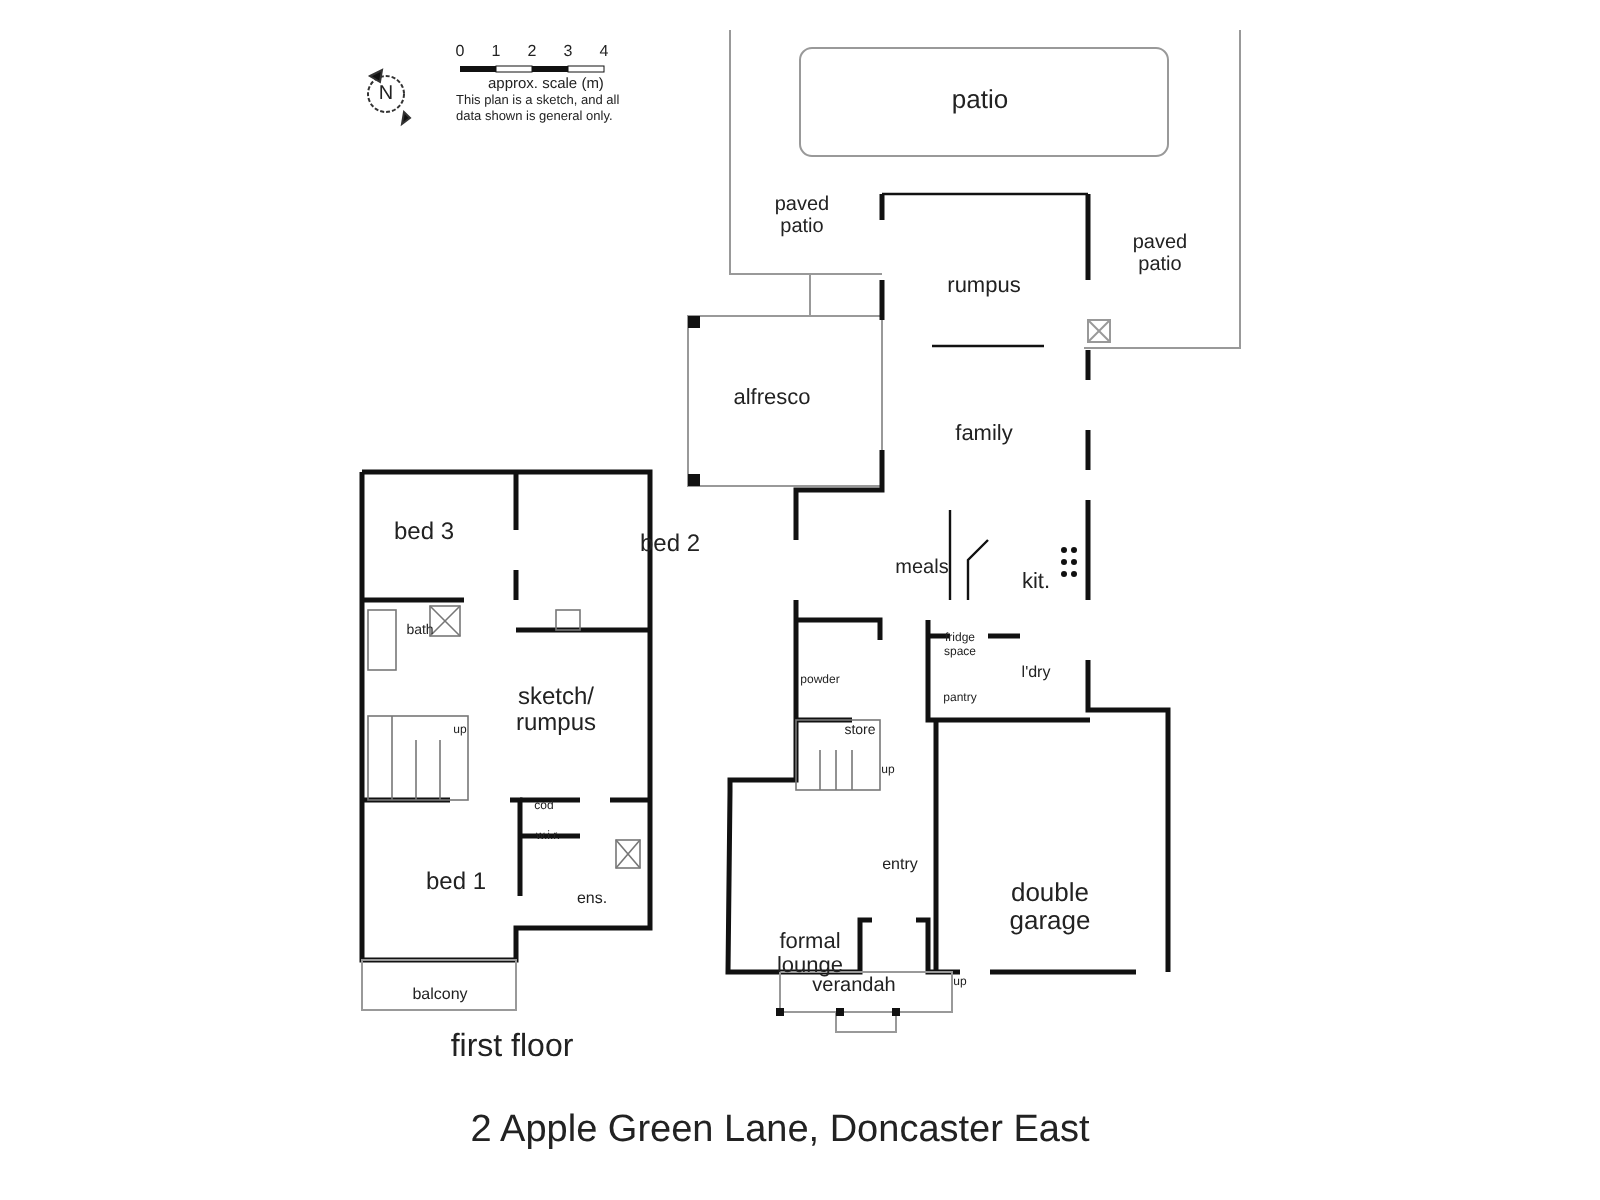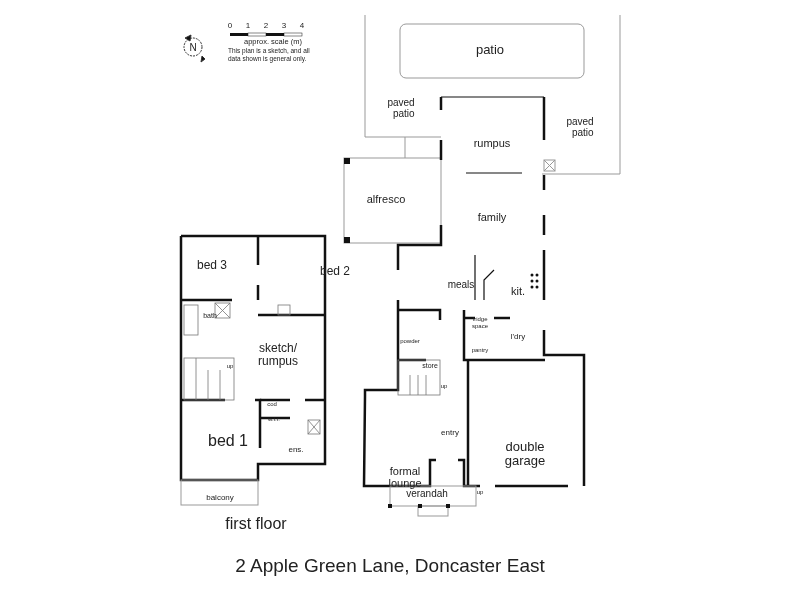--- a/index.html
+++ b/index.html
@@ -1,20 +1,20 @@
 <!DOCTYPE html>
 <html><head>
 <meta charset="utf-8">
 <style>
   html,body{margin:0;padding:0;background:#fff;}
   body{width:800px;height:600px;position:relative;overflow:hidden;font-family:"Liberation Sans",sans-serif;color:#222;}
   svg{position:absolute;left:0;top:0;}
   .lbl{position:absolute;white-space:nowrap;transform:translate(-50%,-50%);text-align:center;line-height:1.1;}
   .big{font-size:13px;}
-  .med{font-size:10px;text-align:right;}
+  .med{font-size:10px;}
   .sm{font-size:6px;}
   .title{font-size:19px;color:#222;}
   .scale-num{position:absolute;font-size:8px;transform:translateX(-50%);}
   .note{position:absolute;font-size:6.5px;line-height:1.15;}
 </style>
 </head>
 <body>
 
 <svg width="800" height="600" viewBox="0 0 800 600">
 
@@ -161,21 +161,21 @@
 <div class="lbl sm" style="left:450px;top:433px;font-size:8px;">entry</div>
 <div class="lbl big" style="left:525px;top:420px;margin-top:34px;"><span>double</span><br><span>garage</span></div>
 <div class="lbl med" style="left:427px;top:493px;">verandah</div>
 <div class="lbl sm" style="left:444px;top:386px;">up</div>
 <div class="lbl sm" style="left:480px;top:492px;">up</div>
 
 <div class="lbl big" style="left:212px;top:266px;font-size:12px;">bed 3</div>
 <div class="lbl big" style="left:291px;top:272px;font-size:12px;margin-left:44px;">bed 2</div>
 <div class="lbl sm" style="left:210px;top:316px;font-size:7px;">bath</div>
 <div class="lbl big" style="left:278px;top:355px;font-size:12px;"><span>sketch/</span><br><span>rumpus</span></div>
-<div class="lbl big" style="left:217px;top:441px;font-size:16px;padding-left:22px;">bed 1</div>
+<div class="lbl big" style="left:217px;top:441px;font-size:12px;padding-left:22px;">bed 1</div>
 <div class="lbl sm" style="left:296px;top:450px;font-size:8px;">ens.</div>
 <div class="lbl sm" style="left:220px;top:498px;font-size:8px;">balcony</div>
 <div class="lbl sm" style="left:272px;top:404px;">cod</div>
 <div class="lbl sm" style="left:274px;top:419px;">w.i.r.</div>
 <div class="lbl sm" style="left:230px;top:366px;">up</div>
 <div class="lbl med" style="left:256px;top:524px;font-size:16px;">first floor</div>
 
 <div class="lbl title" style="left:390px;top:566px;">2 Apple Green Lane, Doncaster East</div>
 
 </body></html>

